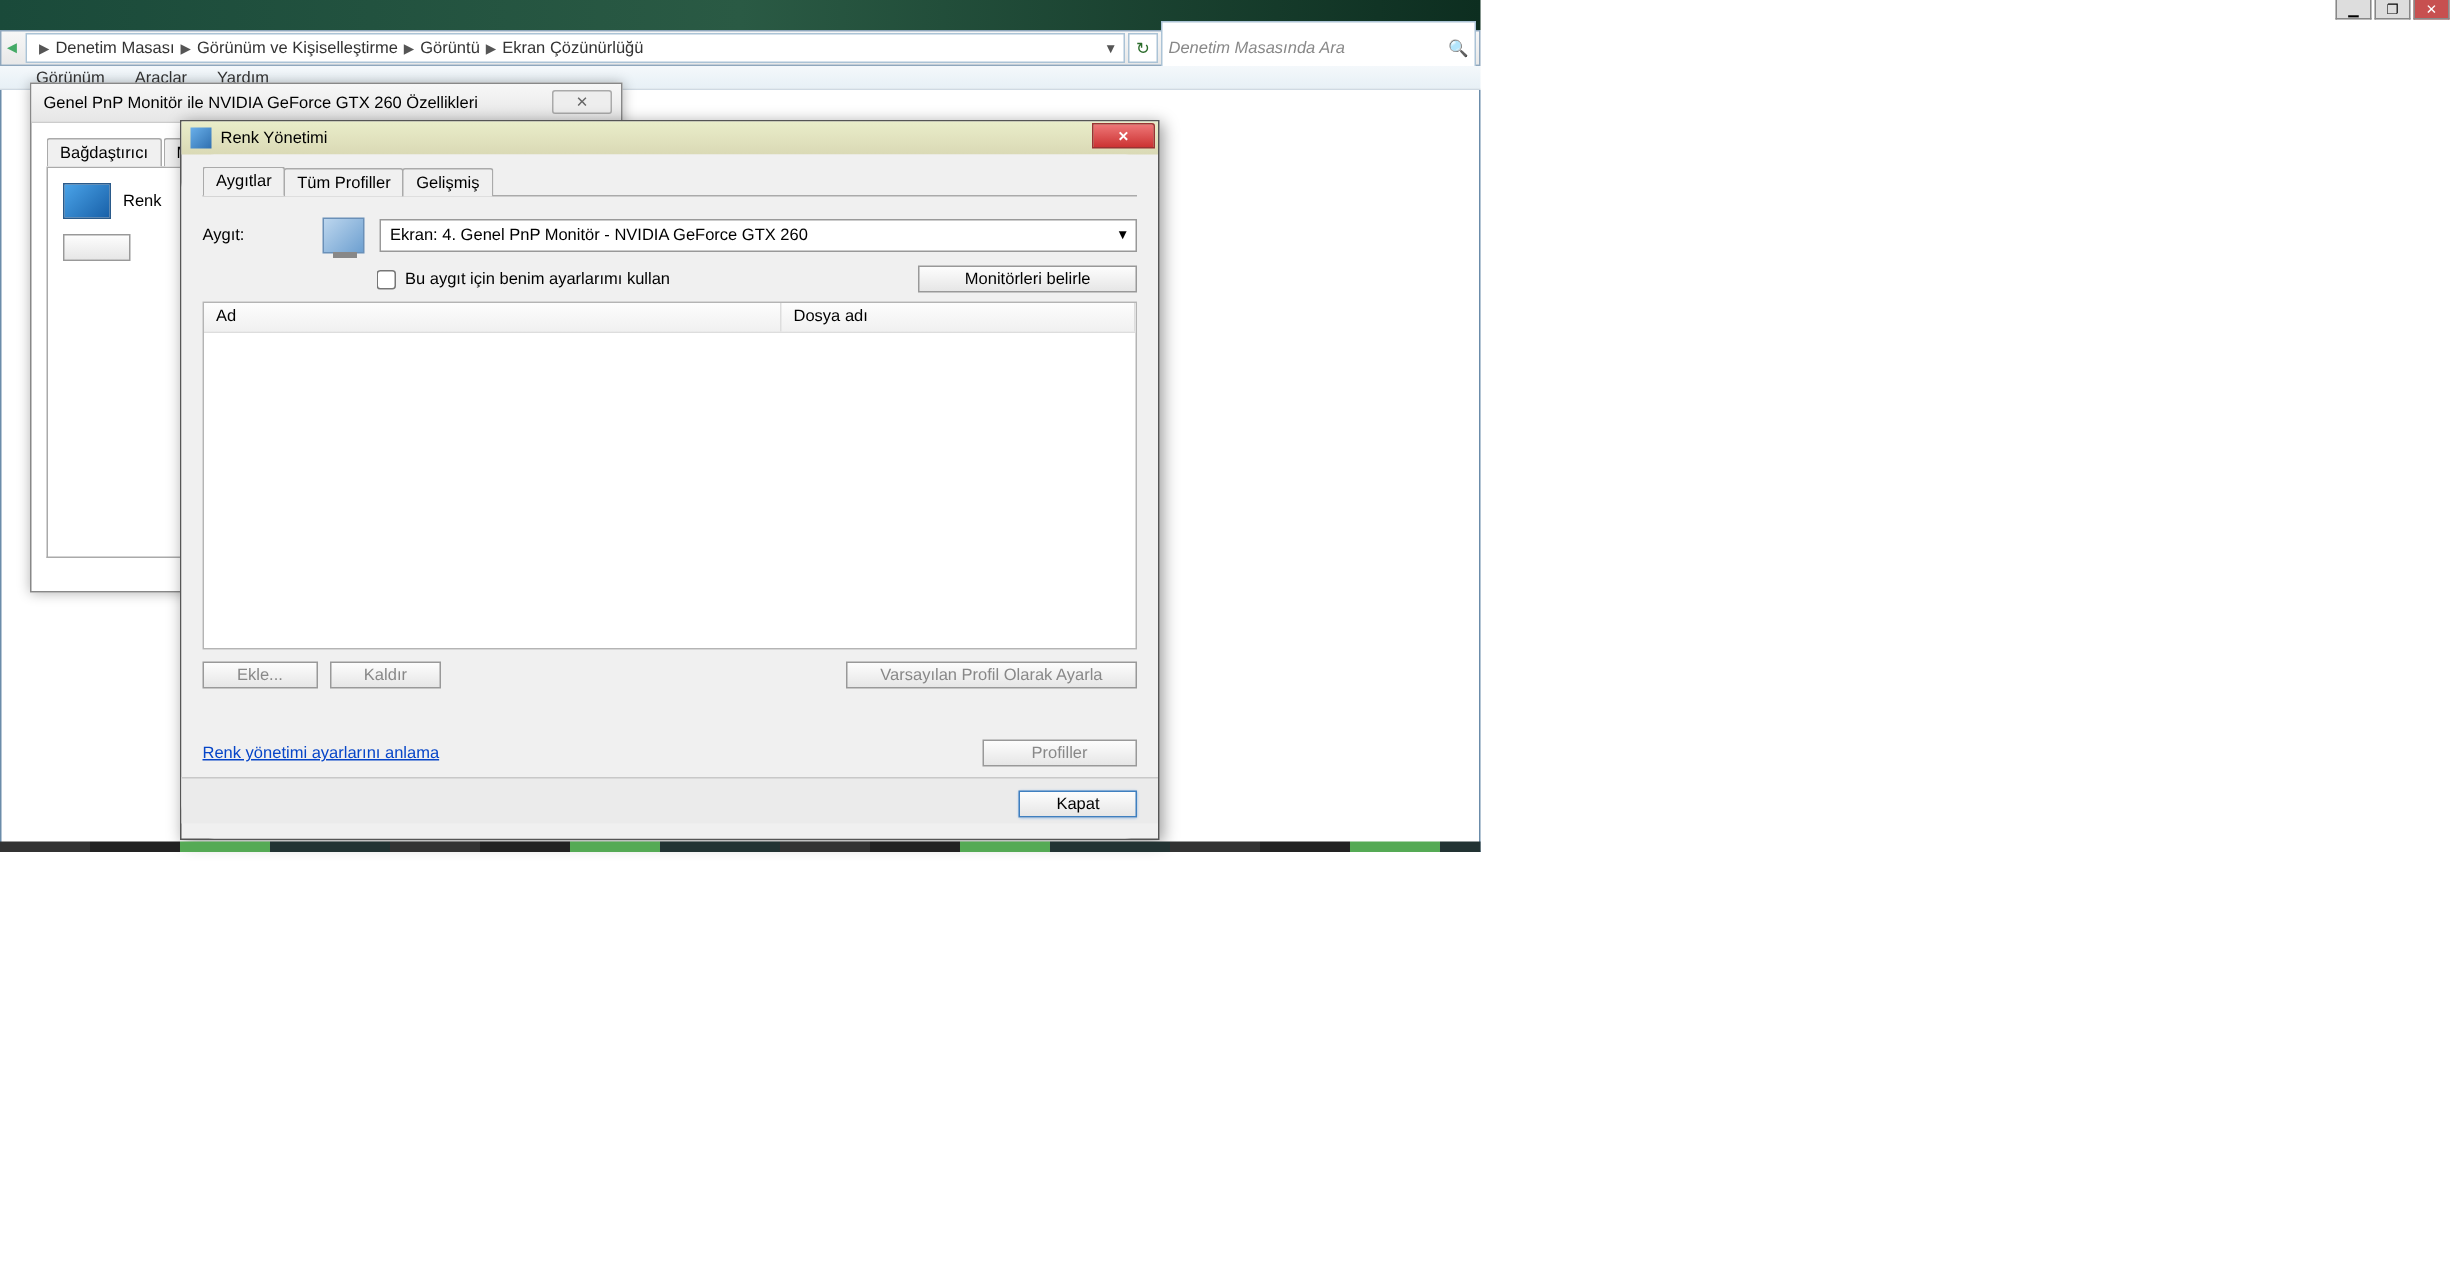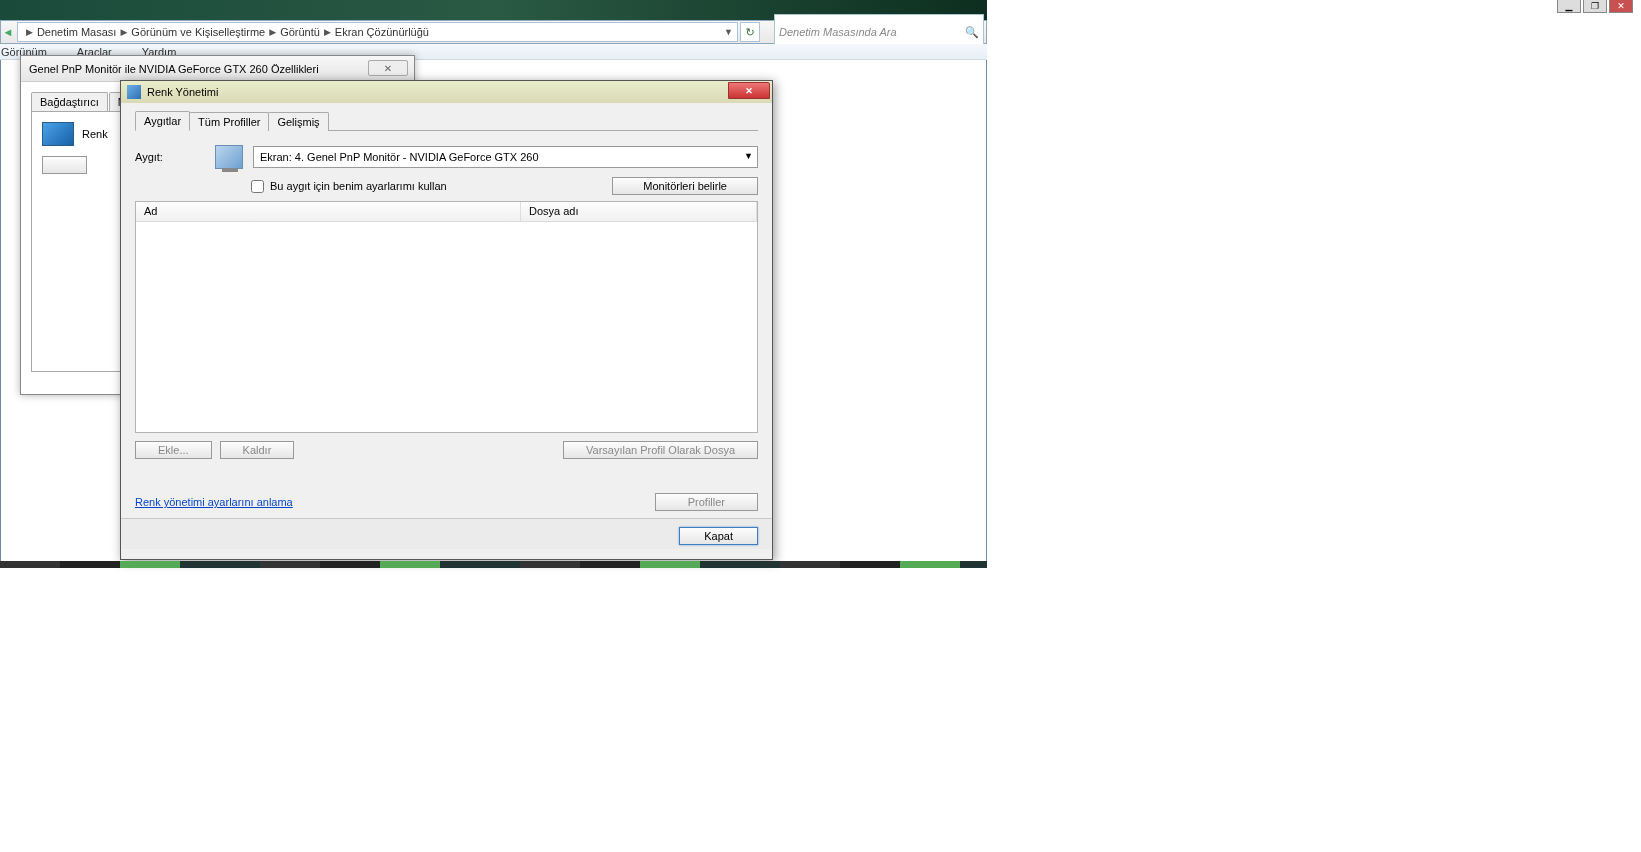--- a/index.html
+++ b/index.html
@@ -19,25 +19,25 @@
   display:flex; align-items:center; background:linear-gradient(#f7f7f7,#e8e8e8);
   border:1px solid #8fa7bd; padding:0 2px; }
 .nav-btns { display:flex; gap:1px; margin-right:4px; }
 .nav-btn { width:10px; height:18px; display:flex; align-items:center; justify-content:center; color:#4a6; }
 .breadcrumb { flex:1; height:20px; background:#fff; border:1px solid #abc3d6;
   display:flex; align-items:center; padding:0 4px; color:#333; }
 .bc-arrow { margin:0 4px; font-size:9px; color:#555; }
 .refresh-btn { width:20px; height:20px; border:1px solid #abc3d6; background:#fff; margin:0 2px;
   display:flex; align-items:center; justify-content:center; color:#2a6b2a; }
 .search-box { width:210px; height:36px; border:1px solid #abc3d6; background:#fff;
-  display:flex; align-items:center; padding:0 4px; color:#888; font-style:italic;margin-left:12px; }
+  display:flex; align-items:center; padding:0 4px; color:#888; font-style:italic; }
 .search-box .mag { margin-left:auto; color:#5a7fa8; font-style:normal; }
 
 .menu-bar { position:absolute; left:0; top:44px; width:987px; height:16px;
-  display:flex; align-items:center; padding:0 1px; gap:30px; color:#333;
+  display:flex; align-items:center; padding:0 24px; gap:20px; color:#333;
   background:linear-gradient(#f4f8fb,#e7f0f6); border-bottom:1px solid #cfd9e2; }
 
 .props-window { position:absolute; left:20px; top:55px; width:395px; height:340px;
   background:#fff; border:1px solid #888; box-shadow:0 0 8px rgba(0,0,0,.3); }
 .props-title { height:26px; display:flex; align-items:center; padding:0 8px;
   background:linear-gradient(#f7f7f7,#e6e6e6); border-bottom:1px solid #ccc; }
 .props-close { position:absolute; right:6px; top:4px; width:40px; height:16px;
   border:1px solid #aaa; background:#eee; border-radius:2px;
   display:flex; align-items:center; justify-content:center; font-size:10px; color:#666; }
 .props-body { padding:10px; }
@@ -205,21 +205,21 @@
       <div class="profiles-grid">
         <div class="grid-head">
           <div style="width:62%">Ad</div>
           <div style="flex:1">Dosya adı</div>
         </div>
       </div>
 
       <div class="below-grid">
         <button class="btn" disabled="">Ekle...</button>
         <button class="btn" disabled="">Kaldır</button>
-        <button class="btn right-btn" disabled="">Varsayılan Profil Olarak Dosya</button>
+        <button class="btn right-btn" disabled="">Varsayılan Profil Olarak Ayarla</button>
       </div>
 
       <div class="bottom-row">
         <a href="#" class="link">Renk yönetimi ayarlarını anlama</a>
         <button class="btn right-btn" disabled="" style="padding:2px 32px">Profiller</button>
       </div>
 
     </div>
 
     <div class="dlg-footer">

